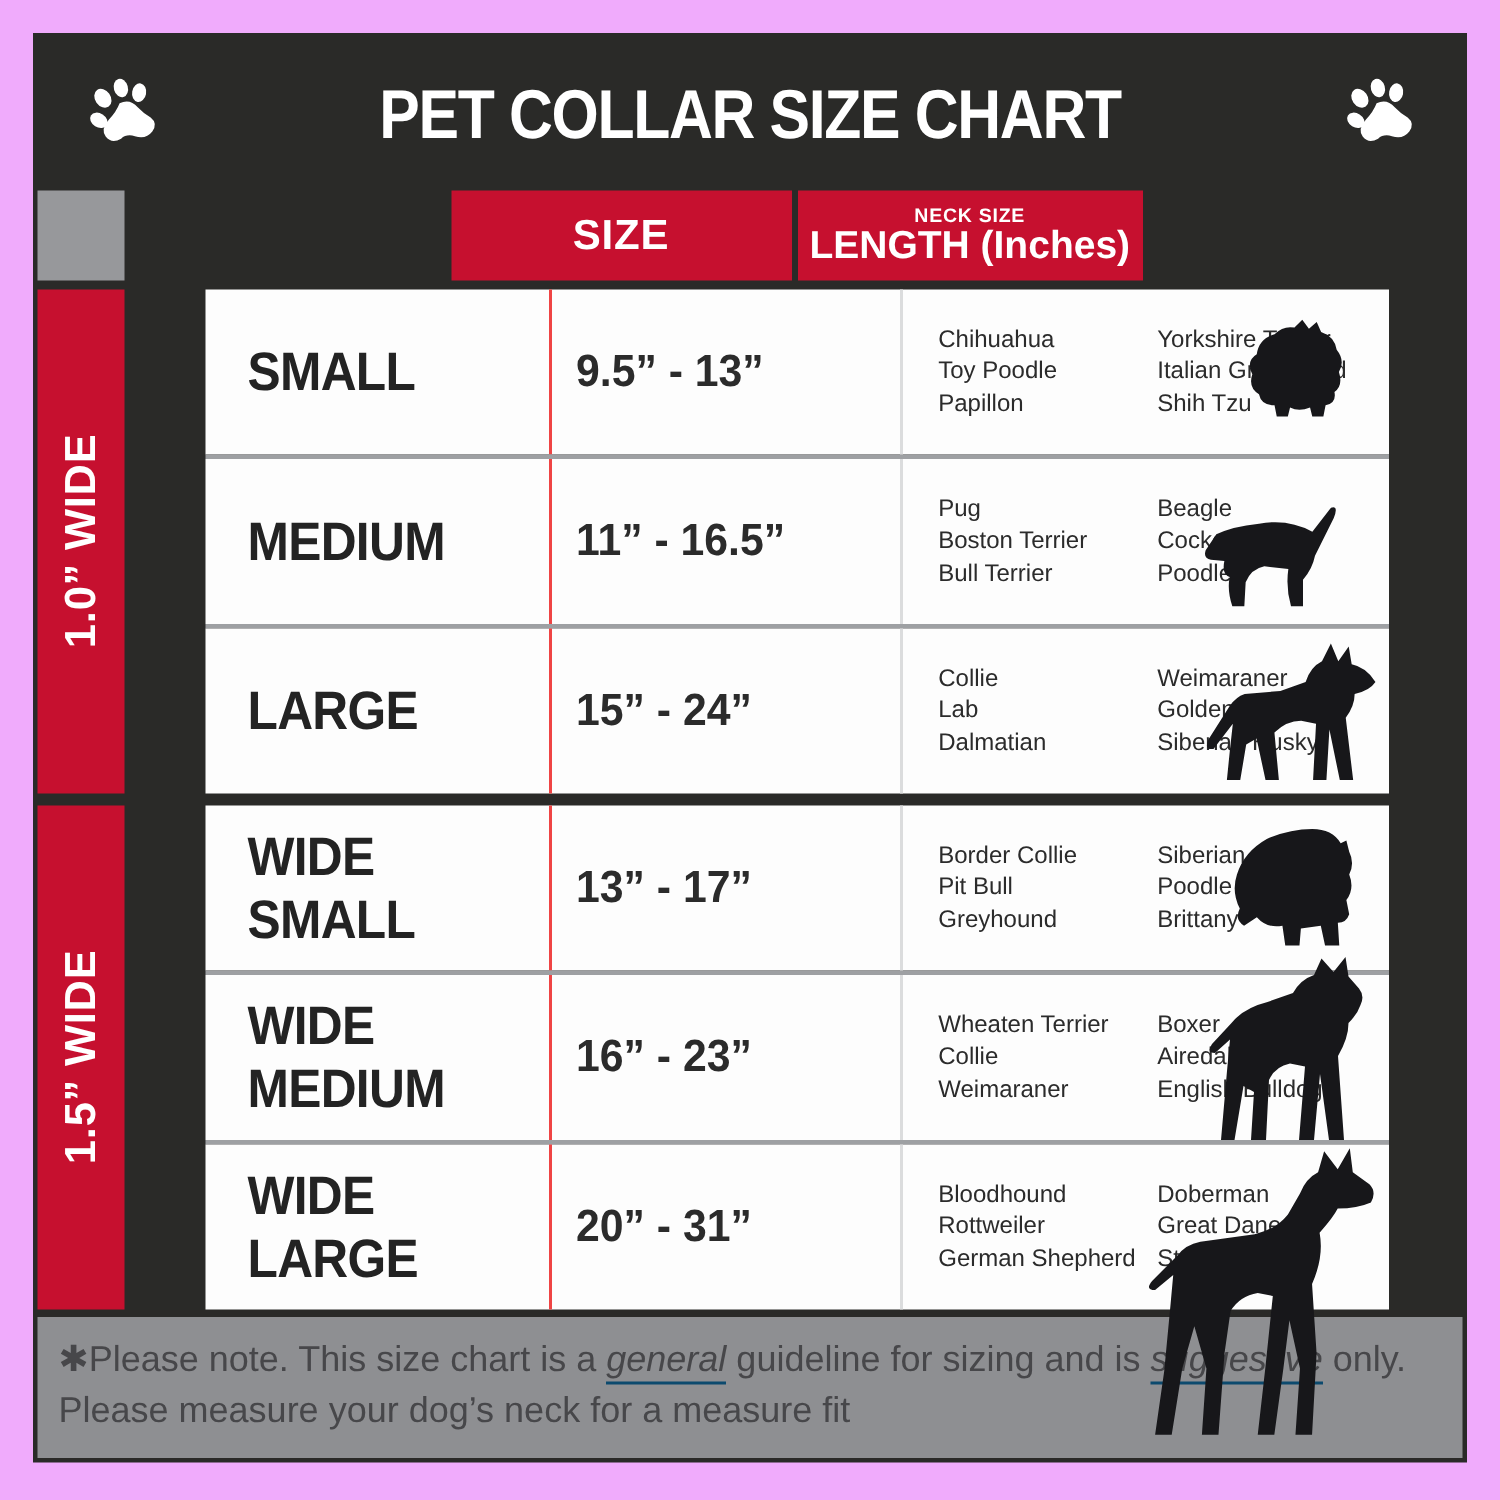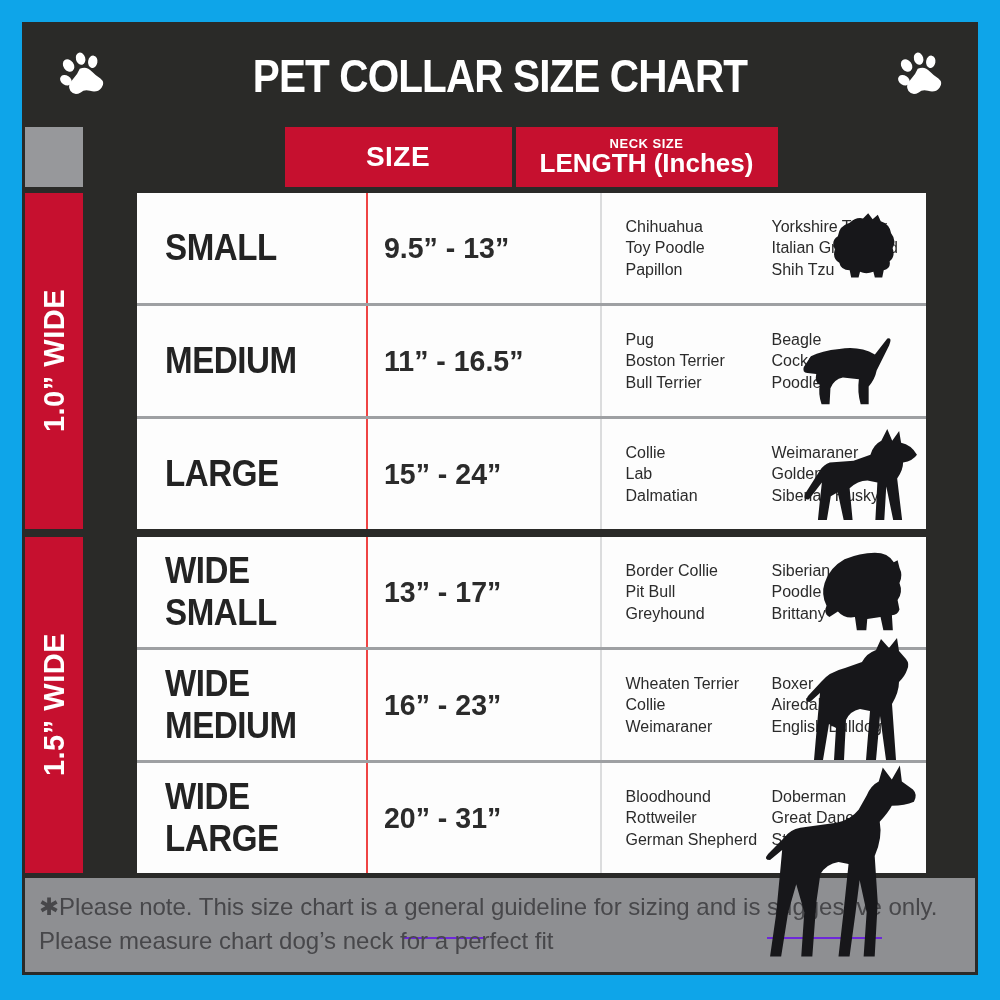--- a/index.html
+++ b/index.html
@@ -1,18 +1,18 @@
 <!DOCTYPE html>
 <html><head>
 <meta charset="utf-8">
 <style>
   * { margin:0; padding:0; box-sizing:border-box; }
   html,body { background:#ffffff; }
   body { font-family:"Liberation Sans","DejaVu Sans",sans-serif; }
-  .page { position:relative; width:1000px; height:1000px; background:#0ea5e9; overflow:hidden; }
+  .page { position:relative; width:1000px; height:1000px; background:#f0abfc; overflow:hidden; }
   .chart { position:absolute; left:22px; top:22px; width:956px; height:953px;
            background:#2A2A28; padding:3px; display:flex; flex-direction:column; }
 
   
   .title-bar { height:102px; display:flex; align-items:center; padding:0 30px; }
   .paw { width:52px; height:54px; flex:0 0 auto; }
   .paw.left  { transform:rotate(-10deg); }
   .paw.right { transform:rotate(-10deg); }
   .main-title { flex:1; text-align:center; color:#ffffff; font-size:46px; font-weight:700;
                 letter-spacing:-1px; transform:scaleX(0.88); transform-origin:50% 50%;
@@ -24,21 +24,21 @@
   .corner { height:60px; background:#97989B; }
   .vlabel { height:336px; background:#C6102F; display:flex; align-items:center; justify-content:center; }
   .vlabel.second { margin-top:2px; }
   .vlabel span { writing-mode:vertical-rl; transform:rotate(180deg); color:#ffffff;
                  font-size:29px; font-weight:700; letter-spacing:0.5px; white-space:nowrap; }
 
   .main-col { flex:1; display:flex; flex-direction:column;align-items:center; }
   .head-row { height:60px; display:flex; gap:4px; margin-bottom:6px; }
   .hcell { background:#C6102F; color:#ffffff; display:flex; flex-direction:column;
            align-items:center; justify-content:center; }
-  .hc-size { width:227px; } .hc-length { width:262px; } .hc-breeds { flex:1; }
+  .hc-size { width:227px; } .hc-length { width:230px; } .hc-breeds { flex:1; }
   .hc-size .lbl { font-size:28px; font-weight:600; letter-spacing:0.5px; }
   .hc-breeds .lbl { font-size:24px; font-weight:600; letter-spacing:0.5px; }
   .kicker { font-size:13px; font-weight:600; letter-spacing:0.5px; line-height:1.05; }
   .len-lbl { font-size:26px; font-weight:700; line-height:1.05; }
 
   .section { display:flex; flex-direction:column; }
   .row { height:110px; background:#FDFDFD; display:flex; }
   .rsep { height:3px; background:#9EA0A3; }
   .sec-gap { height:8px; background:#2A2A28; }
 
@@ -55,21 +55,21 @@
   .dog-pom      { right:26px; top:50%; margin-top:-37px; width:74px;  height:74px; }
   .dog-beagle   { right:6px;  top:50%; margin-top:-35px; width:124px; height:80px; }
   .dog-shepherd { right:2px;  bottom:2px; width:124px; height:104px; }
   .dog-bulldog  { right:18px; top:50%; margin-top:-45px; width:90px; height:90px; }
   .dog-pitbull  { right:12px; top:-14px; width:112px; height:128px; z-index:8; }
   .dog-doberman { right:2px;  top:-2px;  width:166px; height:202px; z-index:8; }
 
   
   .footer { height:94px; background:#8E8F92; margin-top:5px; padding:12px 16px 0 14px;
             color:#47474A; font-size:24px; font-weight:500; line-height:1.42; }
-  .footer .u { border-bottom:2px solid #6d28d9; padding-bottom:17px; }
+  .footer .u { border-bottom:2px solid #0c4a6e; padding-bottom:1px;font-style:italic; }
   .footer .l1 span { white-space:pre-wrap; }
 </style>
 </head>
 <body>
 
 <div class="page">
   <div class="chart">
 
     <div class="title-bar">
       <svg class="paw left" viewBox="0 0 100 100">
@@ -250,17 +250,17 @@
               </svg>
             </div>
           </div>
         </div>
 
       </div>
     </div>
 
     <div class="footer">
       <div class="l1"><span>✱Please note. This size chart is a </span><span class="u">general</span><span> guideline for sizing and is </span><span class="u">suggestive</span><span> only.</span></div>
-      <div class="l2">Please measure chart dog’s neck for a perfect fit</div>
+      <div class="l2">Please measure your dog’s neck for a measure fit</div>
     </div>
 
   </div>
 </div>
 
 </body></html>

